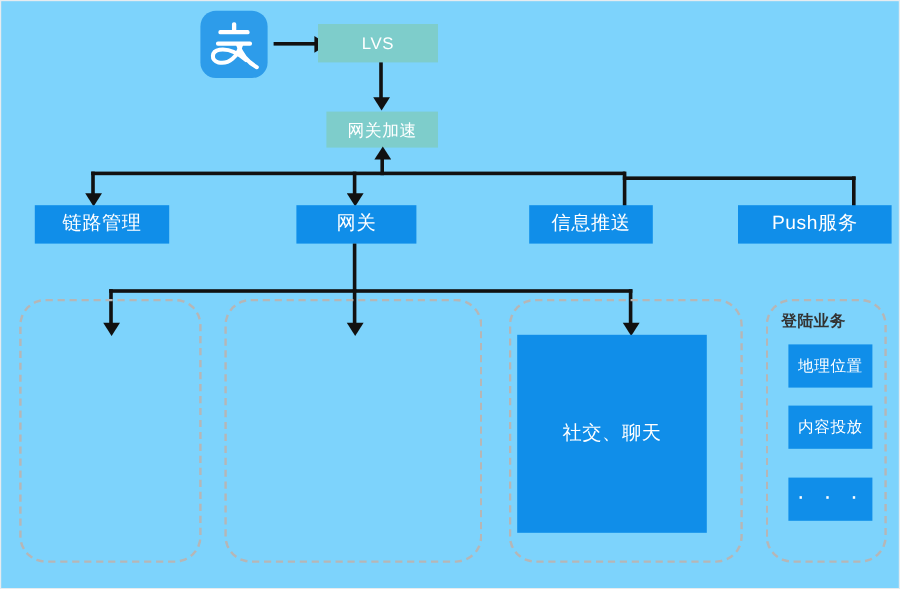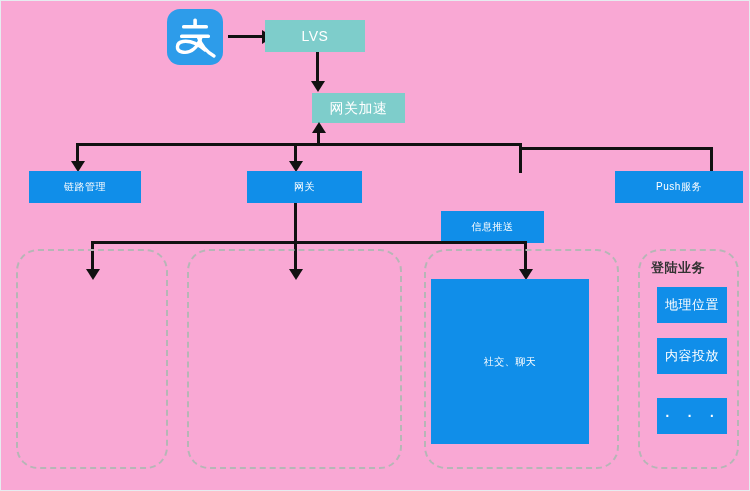--- a/index.html
+++ b/index.html
@@ -5,42 +5,42 @@
 <style>
   html, body {
     margin: 0;
     padding: 0;
     background: #ffffff;
   }
   #canvas {
     position: relative;
     width: 750px;
     height: 491px;
-    background: #f9a8d4;
+    background: #7dd3fc;
     border: 1px solid #e6ecf0;
     box-sizing: border-box;
     overflow: hidden;
     font-family: "Liberation Sans", "DejaVu Sans", sans-serif;
     text-decoration: underline;
   }
 
   
   .node {
     position: absolute;
     display: flex;
     align-items: center;
     justify-content: center;
     box-sizing: border-box;
     color: #ffffff;
     text-align: center;
     line-height: 1.2;
     letter-spacing: 0.5px;
   }
   .node-teal { background: #7ecdcb; font-size: 14px; }
-  .node-blue { background: #108ee9; font-size: 10px; }
+  .node-blue { background: #108ee9; font-size: 16px; }
   .node-blue-sm { background: #108ee9; font-size: 13px; }
 
   
   #alipay-logo {
     position: absolute;
     left: 166px;
     top: 8px;
     width: 56px;
     height: 56px;
     border-radius: 13px;
@@ -123,21 +123,21 @@
   <div class="hline" style="left:227px; top:34px; width:37px;"></div>
   <div class="arrow-right" style="left:261px; top:28.5px;"></div>
 
   <div class="node node-teal" style="left:264px; top:19px; width:100px; height:32px;">
     <span>LVS</span>
   </div>
 
   <div class="vline" style="left:315px; top:51px; height:32px;"></div>
   <div class="arrow-down" style="left:309.5px; top:80px;"></div>
 
-  <div class="node node-teal" style="left:271px; top:92px; width:93px; height:30px;margin-left:40px;">
+  <div class="node node-teal" style="left:271px; top:92px; width:93px; height:30px;">
     <span>网关加速</span>
   </div>
 
   <div class="vline" style="left:316px; top:130px; height:15px;"></div>
   <div class="arrow-up" style="left:310.5px; top:121px;"></div>
 
   <div class="hline" style="left:75px; top:142px; width:445px;"></div>
 
   <div class="hline" style="left:518px; top:146px; width:194px;"></div>
 
@@ -148,25 +148,25 @@
   <div class="arrow-down" style="left:287.5px; top:160px;"></div>
 
   <div class="vline" style="left:518px; top:142px; height:30px;"></div>
 
   <div class="vline" style="left:709px; top:146px; height:26px;"></div>
 
   <div class="node node-blue" style="left:28px; top:170px; width:112px; height:32px;">
     <span>链路管理</span>
   </div>
 
-  <div class="node node-blue" style="left:246px; top:170px; width:115px; height:32px;">
+  <div class="node node-blue" style="left:246px; top:170px; width:100px; height:32px;">
     <span>网关</span>
   </div>
 
-  <div class="node node-blue" style="left:440px; top:170px; width:103px; height:32px;margin-top:40px;">
+  <div class="node node-blue" style="left:440px; top:170px; width:103px; height:32px;">
     <span>信息推送</span>
   </div>
 
   <div class="node node-blue" style="left:614px; top:170px; width:128px; height:32px;">
     <span>Push服务</span>
   </div>
 
   <div class="vline" style="left:293px; top:202px; height:40px;"></div>
   <div class="hline" style="left:90px; top:240px; width:436px;"></div>
 

